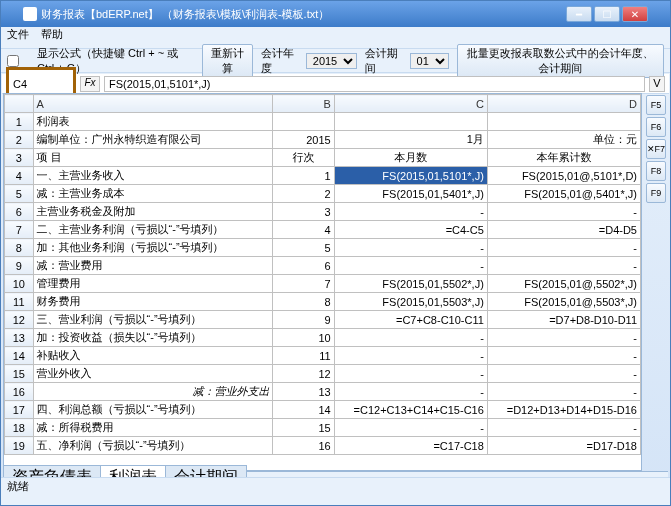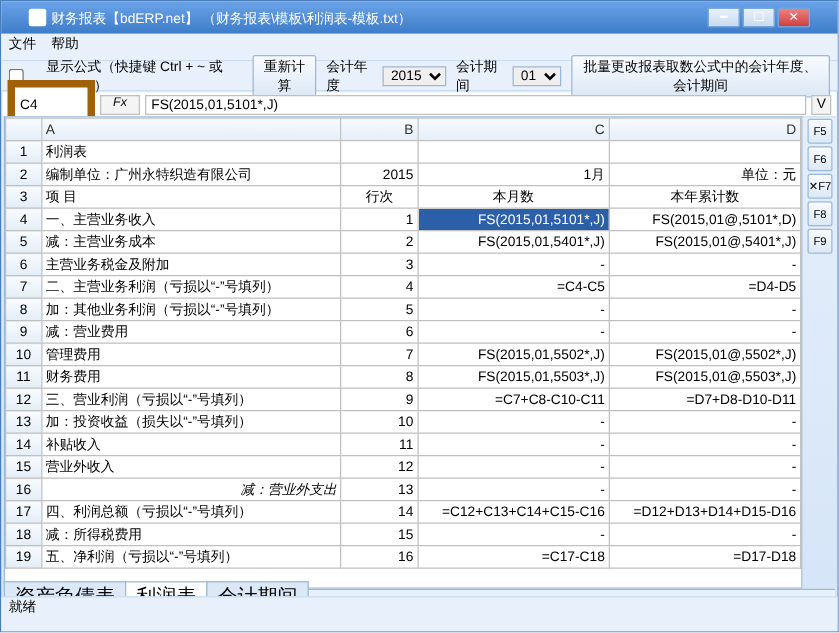--- a/index.html
+++ b/index.html
@@ -12,22 +12,22 @@
 .winbtn{width:26px;height:16px;background:linear-gradient(#e8f1fb,#c8dbf0);border:1px solid #7aa8da;border-radius:2px;display:flex;align-items:center;justify-content:center;font-size:10px;cursor:pointer}
 .winbtn.close{background:linear-gradient(#f08080,#d04040);color:#fff}
 .menubar{height:22px;background:#e8f1fb;display:flex;padding:0 6px;gap:12px;border-bottom:1px solid #c8dbf0}
 .menubar span{cursor:pointer}
 .toolbar{height:24px;background:#e8f1fb;display:flex;align-items:center;padding:2px 6px;gap:8px;border-bottom:1px solid #c8dbf0}
 .toolbar label{display:flex;align-items:center;gap:18px}
 .toolbar input[type=checkbox]{width:12px;height:12px}
 .tbtn{background:linear-gradient(#f8fbff,#dce8f5);border:1px solid #9bb8d8;padding:1px 6px;border-radius:2px;cursor:pointer}
 .toolbar select{border:1px solid #9bb8d8;font-size:11px;padding:0 2px}
 .formula-bar{height:20px;background:#fff;display:flex;align-items:center;border-bottom:1px solid #c8dbf0;margin:1px}
-.cellref{width:70px;border:6px solid #a16207;padding:8px 4px;margin:0 4px;background:#fff}
-.fx{width:32px;height:16px;border:1px solid #c0c0c0;text-align:center;font-style:italic;background:#f4f4f4;cursor:pointer;font-size:10px}
+.cellref{width:70px;border:3px solid #a16207;padding:8px 4px;margin:0 4px;background:#fff}
+.fx{width:20px;height:16px;border:1px solid #c0c0c0;text-align:center;font-style:italic;background:#f4f4f4;cursor:pointer;font-size:10px}
 .formula-input{flex:1;border:1px solid #c0c0c0;padding:1px 4px;margin:0 4px;background:#fff}
 .vbtn{width:16px;height:16px;border:1px solid #c0c0c0;text-align:center;margin-right:4px;cursor:pointer;background:#f4f4f4}
 .sheet-area{position:absolute;top:92px;left:2px;right:28px;bottom:34px;background:#fff;border:1px solid #9bb8d8;overflow:auto}
 table{border-collapse:collapse;width:100%;table-layout:fixed}
 th,td{border:1px solid #c0c0c0;padding:1px 3px;height:18px;overflow:hidden;white-space:nowrap;text-overflow:clip}
 th{background:linear-gradient(#f8fbff,#e4edf7);font-weight:normal;text-align:center;color:#333}
 td.rownum{background:linear-gradient(#f8fbff,#e4edf7);text-align:center;width:28px}
 .col-A{width:235px;text-align:left}
 .col-B{width:60px;text-align:right}
 .col-C{width:150px;text-align:right}

